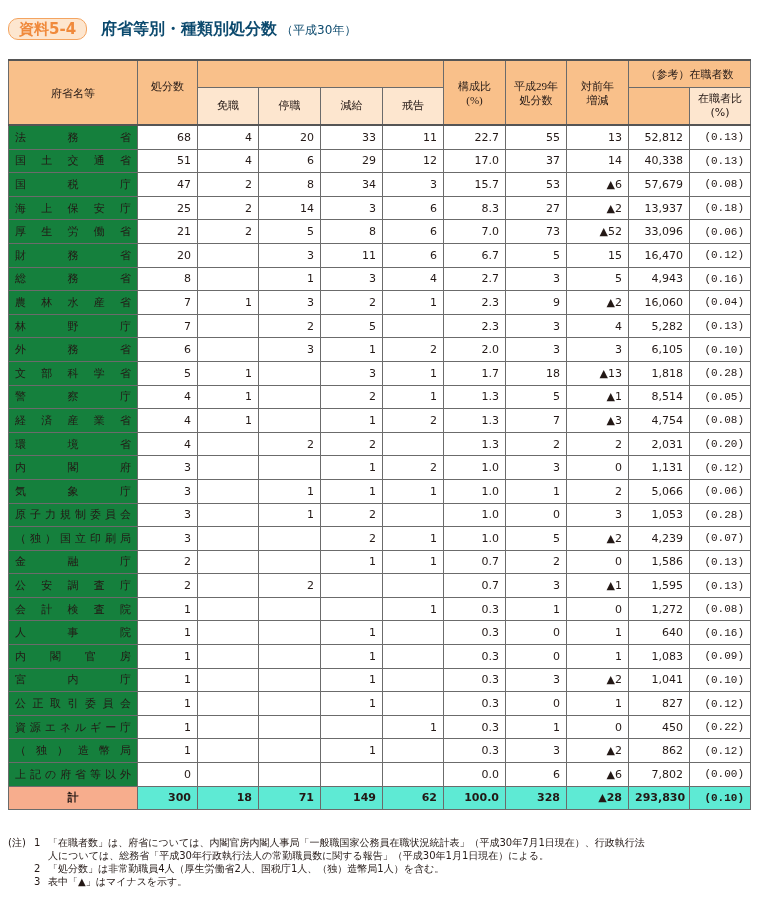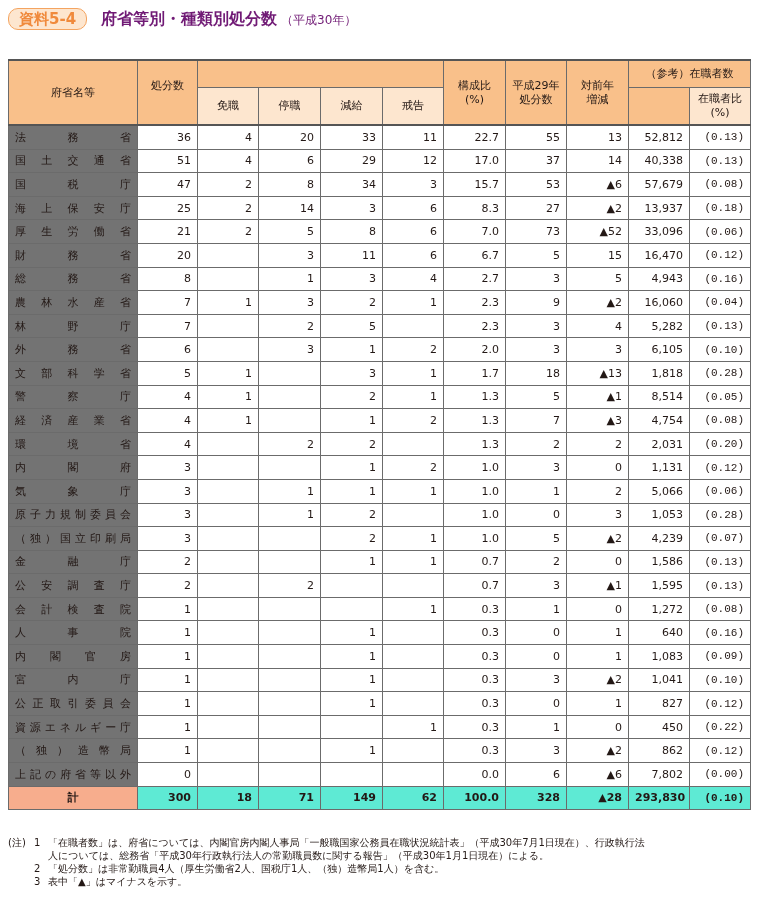--- a/index.html
+++ b/index.html
@@ -1,30 +1,30 @@
 <!DOCTYPE html>
 <html><head>
 <meta charset="utf-8">
 <style>
   html, body { margin:0; padding:0; background:#ffffff; }
   body { width:760px; height:900px; position:relative; overflow:hidden;
          font-family:"DejaVu Sans","Liberation Sans",sans-serif; color:#231815; }
-  .title-bar { position:absolute; left:8px; top:7px; height:24px; display:flex; align-items:center;justify-content:space-between; }
+  .title-bar { position:absolute; left:8px; top:17px; height:24px; display:flex; align-items:center;justify-content:space-between; }
   .badge { display:inline-block; border:1.5px solid #f4a460; border-radius:10px; background:#fde6cf;
            color:#f08a3c; font-size:15px; font-weight:bold; padding:1px 10px; line-height:18px; }
-  .title { margin-left:14px; font-size:16px; font-weight:bold; color:#701a75; }
+  .title { margin-left:14px; font-size:16px; font-weight:bold; color:#0c4a6e; }
   .title-year { font-size:12px; font-weight:normal; margin-left:4px; }
   .unit { position:absolute; right:12px; top:42px; font-size:11px;margin-top:20px; }
   table.main { position:absolute; left:8px; top:59px; border-collapse:collapse; table-layout:fixed; width:742px; }
   table.main td, table.main th { border:1px solid #6b6b6b; font-size:11px; padding:0 6px; height:22.6px; }
   table.main th { font-weight:normal; background:#f9c08a; text-align:center; line-height:14px; }
   table.main th.sub { background:#fde6cf; }
-  table.main thead tr.top th { height:26px; }
+  table.main thead tr.top th { height:26px;font-family:Liberation Serif, serif; }
   table.main thead tr.bot th { height:36px; }
-  td.name { background:#737373; text-align:justify; text-align-last:justify; letter-spacing:0; padding:0 5px; }
+  td.name { background:#15803d; text-align:justify; text-align-last:justify; letter-spacing:0; padding:0 5px; }
   td.num { text-align:right; background:#fff; }
   td.ratio { text-align:right;font-family:Liberation Mono, monospace; }
   tr.total td { background:#5eead4; font-weight:bold; }
   tr.total td.name { background:#f7ad8d; text-align:center; text-align-last:center; }
   table.main thead { border-bottom:2px solid #555; }
   .outer-top { border-top:2px solid #555 !important; }
   .notes { position:absolute; left:8px; top:836px; font-size:10px; line-height:13px; width:748px; }
   .note-row { display:flex; }
   .note-prefix { width:26px; flex:none; }
   .note-num { width:14px; flex:none; }
@@ -68,21 +68,21 @@
       <th class="sub">停職</th>
       <th class="sub">減給</th>
       <th class="sub">戒告</th>
       <th style="border-bottom:none;"></th>
       <th class="sub"><span>在職者比</span><br><span>(%)</span></th>
     </tr>
   </thead>
   <tbody id="tbody">
       <tr>
         <td class="name">法務省</td>
-        <td class="num">36</td>
+        <td class="num">68</td>
         <td class="num">4</td>
         <td class="num">20</td>
         <td class="num">33</td>
         <td class="num">11</td>
         <td class="num">22.7</td>
         <td class="num">55</td>
         <td class="num">13</td>
         <td class="num">52,812</td>
         <td class="num ratio">(0.13)</td>
       </tr>

